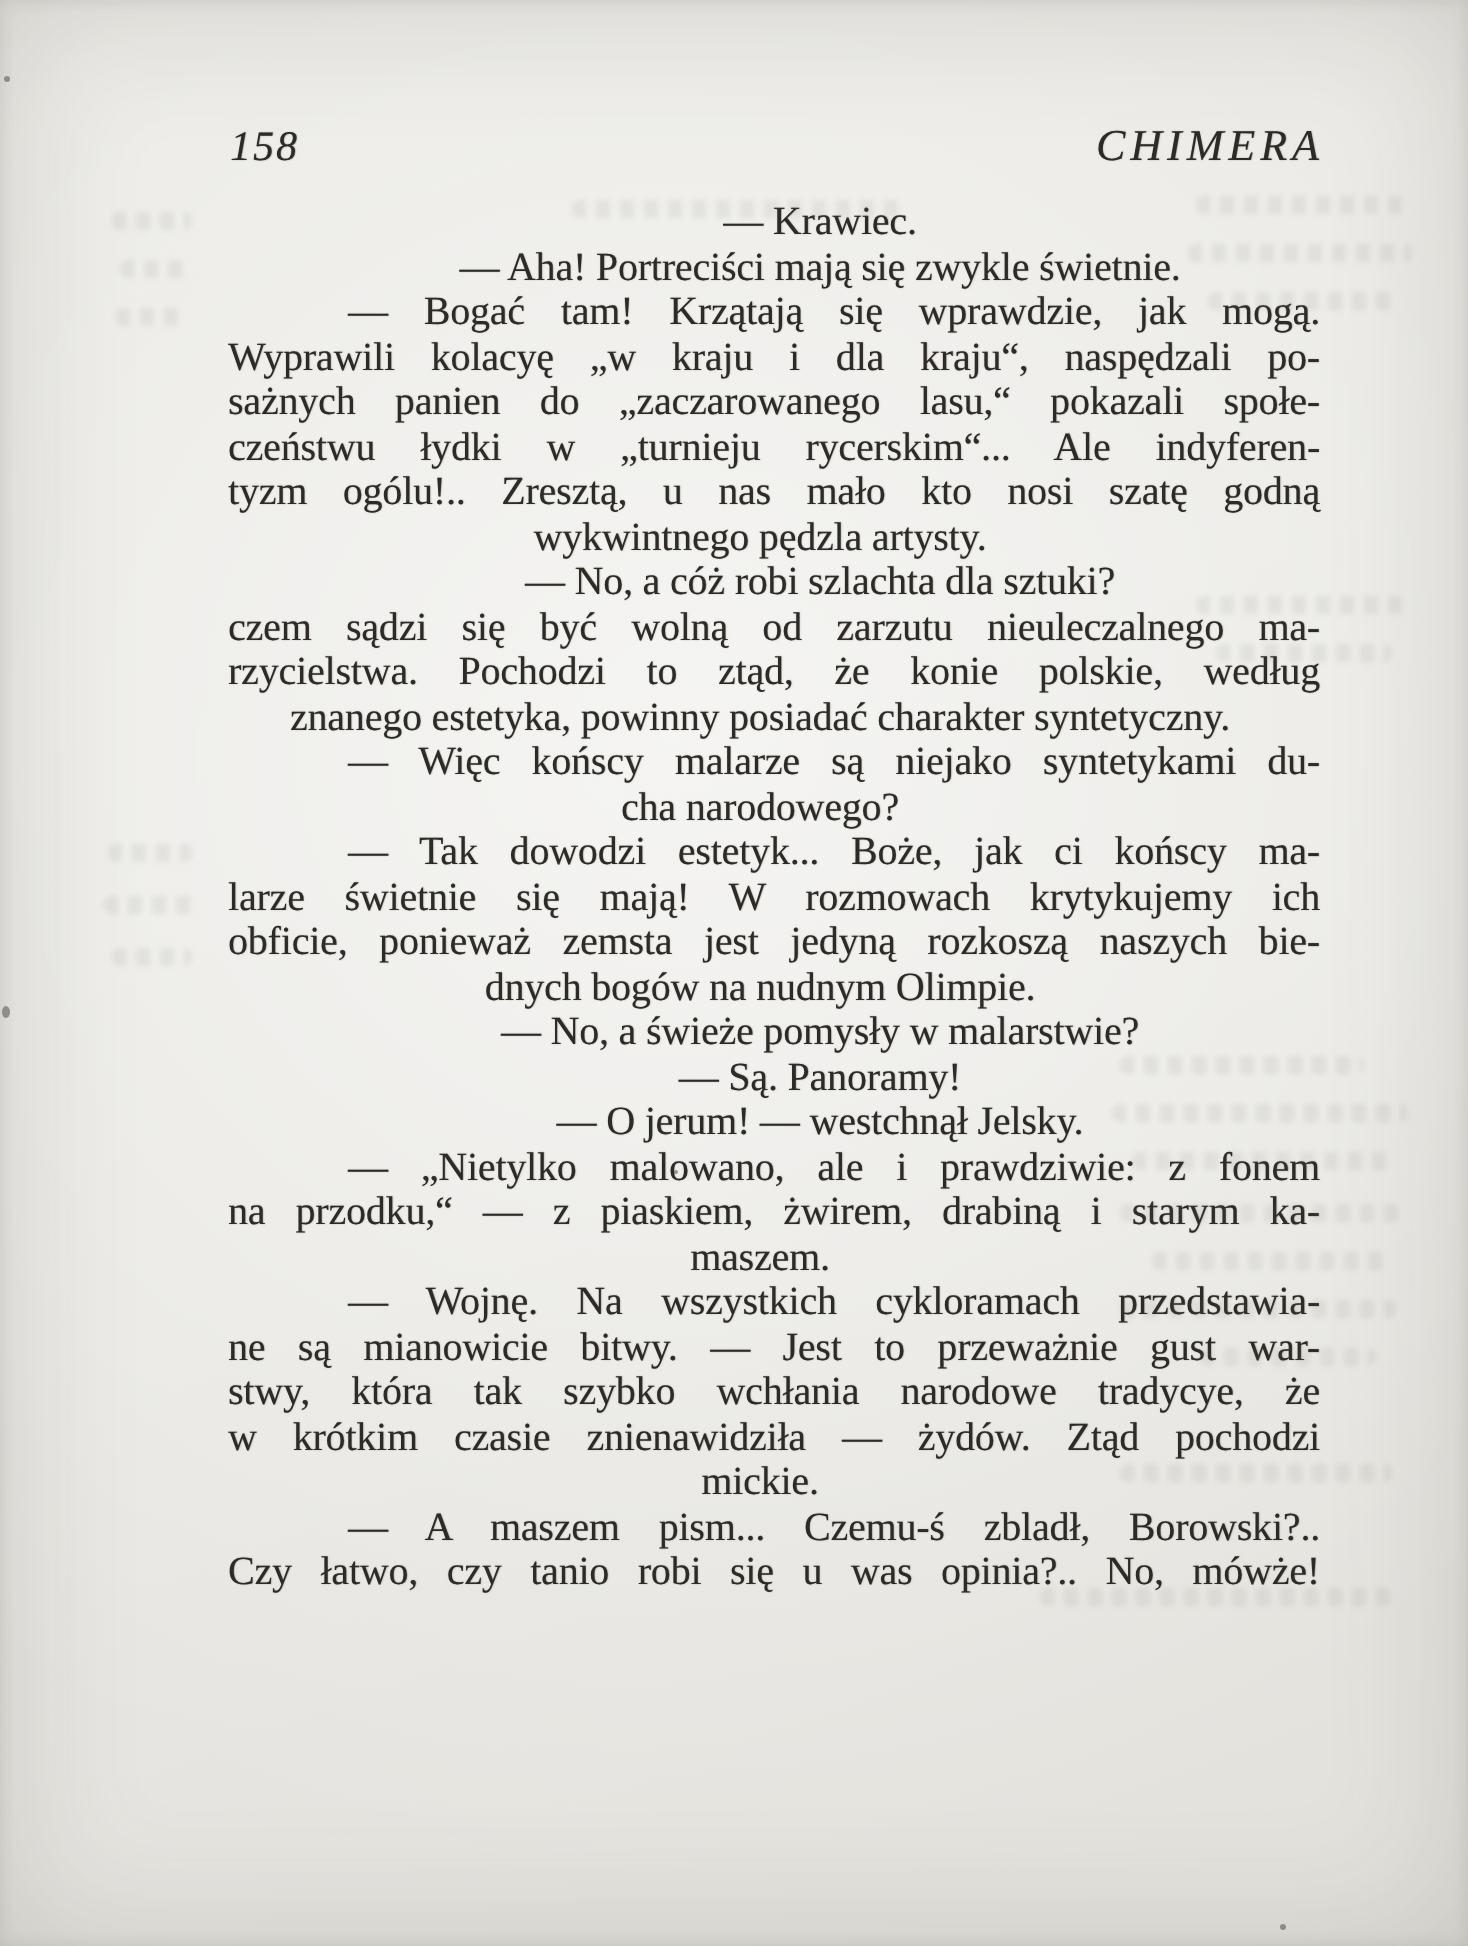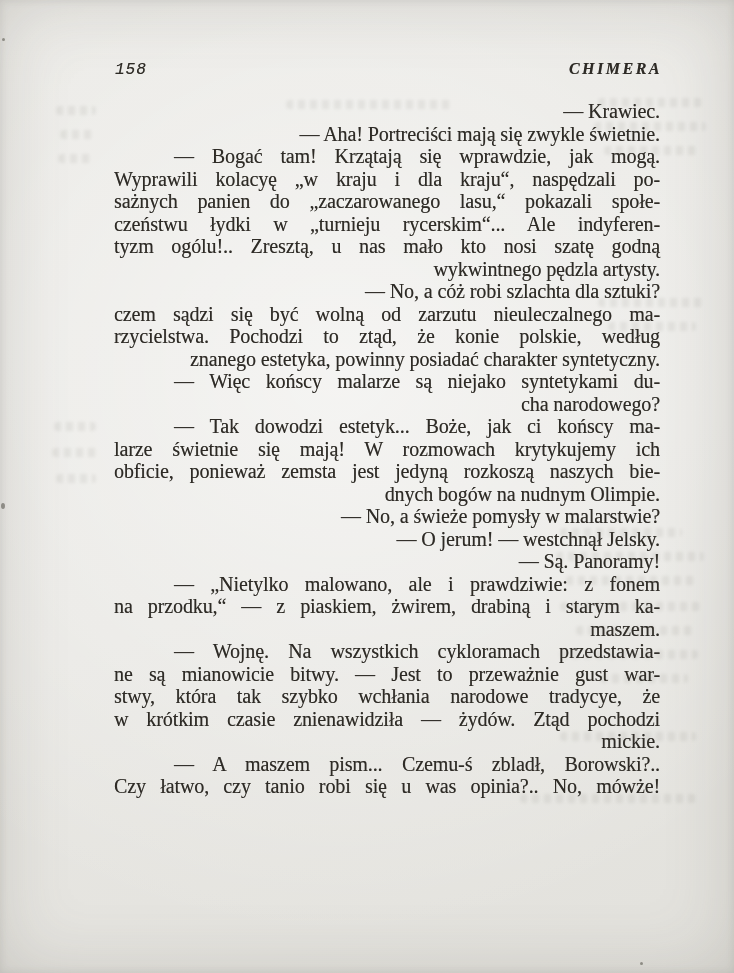--- a/index.html
+++ b/index.html
@@ -18,42 +18,40 @@
     position: absolute; inset: 0; pointer-events: none;
     box-shadow: inset 0 0 70px rgba(95,92,82,0.20), inset 0 0 8px rgba(60,58,50,0.12);
   }
   .header {
     position: absolute;
     left: 100px; top: 60px; width: 562px;
     display: flex; justify-content: space-between; align-items: baseline;
   }
   .pagenum {
     font-style: italic;
-    font-size: 16px;
+    font-size: 21px;
     letter-spacing: 1px;
     padding-left: 15px;
     text-shadow: 0.2px 0.2px 0.6px rgba(46,43,38,0.55);
-    font-family: Liberation Mono, monospace;
   }
   .journal {
     font-style: italic;
-    font-size: 16px;
+    font-size: 22px;
     letter-spacing: 2.5px;
     text-shadow: 0.2px 0.2px 0.6px rgba(46,43,38,0.55);
-    font-weight: bold;
   }
   .bodytext {
     position: absolute;
     left: 100px; top: 100px; width: 560px;
     font-size: 20px;
     line-height: 22.5px;
     letter-spacing: -0.1px;
     text-shadow: 0.2px 0.2px 0.6px rgba(46,43,38,0.5);
   }
-  .line { text-align: right; white-space: normal; }
+  .line { text-align: center; white-space: normal; }
   .line.just { text-align: justify; text-align-last: justify; margin-left: 14px; }
   .line.indent { text-indent: 60px; }
   
   .ghost {
     position: absolute; height: 9px; border-radius: 4px;
     background: repeating-linear-gradient(90deg,
       rgba(112,110,101,0.20) 0 7px, rgba(112,110,101,0) 7px 12px);
     filter: blur(1.4px);
     opacity: 0.5;
     pointer-events: none;
@@ -87,22 +85,22 @@
       <div class="line just">czem sądzi się być wolną od zarzutu nieuleczalnego ma-</div>
       <div class="line just">rzycielstwa.  Pochodzi to ztąd, że konie polskie, według</div>
       <div class="line">znanego estetyka, powinny posiadać charakter syntetyczny.</div>
       <div class="line indent just">— Więc końscy malarze są niejako syntetykami du-</div>
       <div class="line">cha narodowego?</div>
       <div class="line indent just">— Tak dowodzi estetyk...  Boże, jak ci końscy ma-</div>
       <div class="line just">larze świetnie się mają!  W rozmowach krytykujemy ich</div>
       <div class="line just">obficie, ponieważ zemsta jest jedyną rozkoszą naszych bie-</div>
       <div class="line">dnych bogów na nudnym Olimpie.</div>
       <div class="line indent">— No, a świeże pomysły w malarstwie?</div>
+      <div class="line indent">— Są.  Panoramy!</div>
       <div class="line indent">— O jerum! — westchnął Jelsky.</div>
-      <div class="line indent">— Są.  Panoramy!</div>
       <div class="line indent just">— „Nietylko malowano, ale i prawdziwie: z fonem</div>
       <div class="line just">na przodku,“ — z piaskiem, żwirem, drabiną i starym ka-</div>
       <div class="line">maszem.</div>
       <div class="line indent just">— Wojnę.  Na wszystkich cykloramach przedstawia-</div>
       <div class="line just">ne są mianowicie bitwy. — Jest to przeważnie gust war-</div>
       <div class="line just">stwy, która tak szybko wchłania narodowe tradycye, że</div>
       <div class="line just">w krótkim czasie znienawidziła — żydów.  Ztąd pochodzi</div>
       <div class="line">mickie.</div>
       <div class="line indent just">— A maszem pism...  Czemu-ś zbladł, Borowski?..</div>
       <div class="line just">Czy łatwo, czy tanio robi się u was opinia?..  No, mówże!</div>

